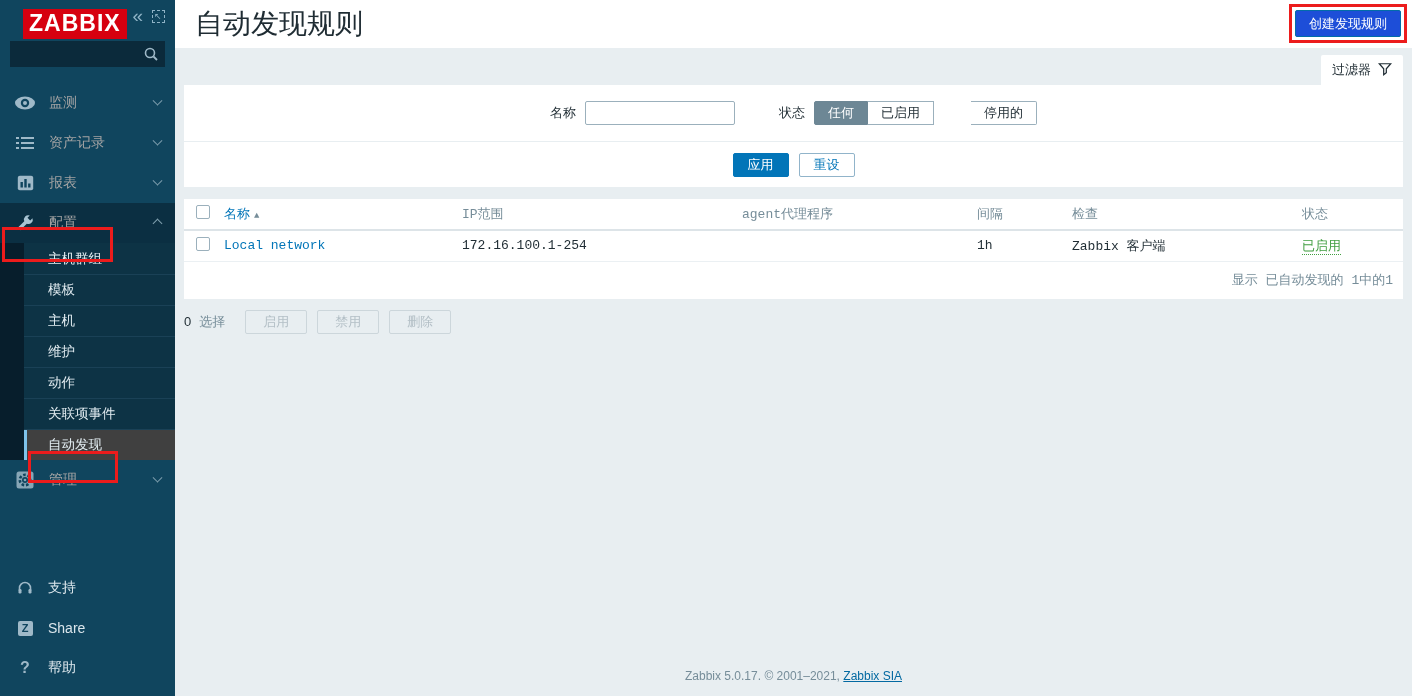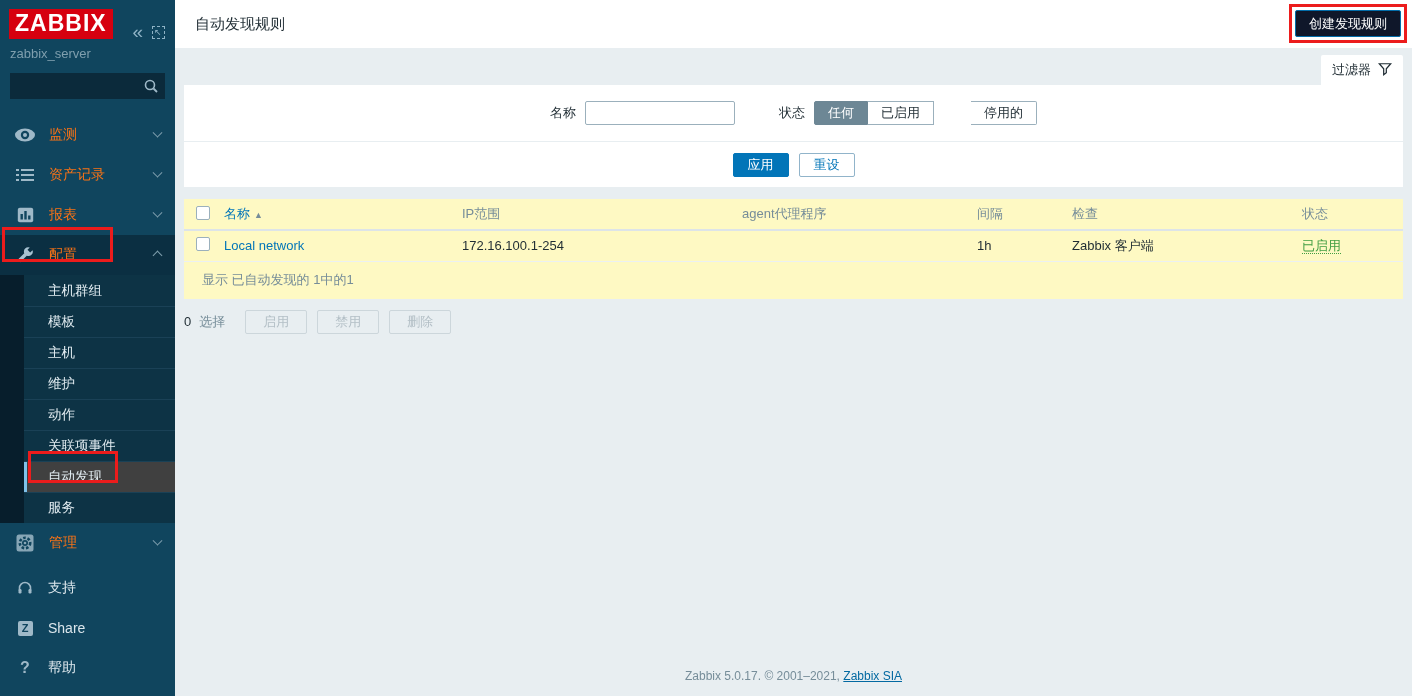--- a/index.html
+++ b/index.html
@@ -6,36 +6,36 @@
   html,body { width:1412px; height:696px; overflow:hidden; }
   body {
     font-family: "Liberation Sans", "DejaVu Sans", sans-serif;
     display:flex; background:#e8eef1; color:#1f2c33; position:relative;
   }
   
   .sidebar {
     width:175px; min-width:175px; height:696px; background:#10455e;
     display:flex; flex-direction:column; position:relative; color:#dbe6ec;
   }
-  .logo-row { display:flex; align-items:flex-end; padding:9px 10px 0 9px; }
+  .logo-row { display:flex; align-items:flex-start; padding:9px 10px 0 23px; }
   .logo { background:#d6000f; color:#fff; font-weight:bold; font-size:23px; letter-spacing:1px; padding:1px 6px 2px; }
   .logo-icons { margin-left:auto; display:flex; align-items:center; gap:9px; color:#8fb3c6; }
   .collapse-glyph { font-size:19px; line-height:14px; cursor:pointer; }
   .expand-box { width:13px; height:13px; border:1px dashed #8fb3c6; font-size:9px; line-height:11px; text-align:left; padding-left:1px; cursor:pointer; }
   .server-name { color:#7f9fae; font-size:13px; padding:7px 10px 10px; }
   .search-wrap { margin:2px 10px 16px; position:relative; }
   .search-wrap input {
     width:100%; height:26px; background:#0b2a3b; border:1px solid #0b2a3b;
     color:#fff; padding:0 28px 0 8px; font-size:13px; outline:none;
   }
   .search-icon { position:absolute; right:6px; top:5px; }
   ul { list-style:none; }
   .menu-item {
     height:40px; display:flex; align-items:center; gap:13px;
-    padding:0 14px; font-size:14px; color:#f97316; cursor:pointer;
+    padding:0 14px; font-size:14px; color:#a3a3a3; cursor:pointer;
   }
   .menu-item .mi-icon { width:22px; display:flex; justify-content:center; }
   .chev { width:7px; height:7px; border-right:1.6px solid #7f9fae; border-bottom:1.6px solid #7f9fae; margin-left:auto; }
   .chev.down { transform:rotate(45deg) translate(-2px,-2px); }
   .chev.up { transform:rotate(225deg); }
   .menu-group { background:#0b2f42; }
   .submenu { background:#071e2c; padding-left:24px; }
   .submenu li {
     background:#0d3345; height:31px; display:flex; align-items:center;
     padding-left:24px; font-size:13.5px; color:#e3edf2; border-top:1px solid #1a4156;
@@ -47,24 +47,24 @@
   .sidebar-bottom { margin-top:auto; padding-bottom:8px; }
   .bottom-item { height:40px; display:flex; align-items:center; gap:14px; padding:0 16px; font-size:14px; color:#dbe6ec; cursor:pointer; }
   .bottom-item .mi-icon { width:18px; display:flex; justify-content:center; color:#9fb9c8; font-size:15px; }
   .share-badge { width:15px; height:15px; background:#9fb9c8; color:#10455e; font-weight:bold; font-size:11px; text-align:center; line-height:15px; border-radius:2px; }
   .help-glyph { font-weight:bold; font-size:16px; color:#9fb9c8; }
   
   .annotation { position:absolute; border:3px solid #ec1c1c; pointer-events:none; z-index:40; }
   
   .main { flex:1; display:flex; flex-direction:column; height:696px; }
   .page-header { background:#fff; height:48px; display:flex; align-items:center; padding:0 10px 0 20px; position:relative; }
-  .page-title { font-size:15px; font-weight:400; color:#1f2c33; }
+  .page-title { font-size:28px; font-weight:400; color:#1f2c33; }
   .create-annot { position:absolute; right:5px; top:4px; border:3px solid #ec1c1c; padding:3px; background:transparent; }
   .btn-create {
-    background:#0f172a; border:1px solid #026ca9; color:#fff; height:27px;
+    background:#1d4ed8; border:1px solid #026ca9; color:#fff; height:27px;
     padding:0 13px; font-size:13px; border-radius:2px; cursor:pointer;
     font-family:inherit;
   }
   .tab-strip { height:37px; display:flex; justify-content:flex-end; padding:7px 9px 0 9px; }
   .filter-tab { background:#fff; width:82px; display:flex; align-items:center; justify-content:center; gap:7px; font-size:13px; color:#1f2c33; cursor:pointer; border-radius:2px 2px 0 0; }
   .filter-card { background:#fff; margin:0 9px; padding:16px 0 10px; }
   .filter-fields { display:flex; justify-content:center; align-items:center; gap:44px; }
   .field { display:flex; align-items:center; gap:9px; font-size:13px; }
   .field label { color:#1f2c33; }
   .name-input { width:150px; height:24px; border:1px solid #9bb0bc; border-radius:2px; padding:0 6px; font-size:13px; font-family:inherit; outline:none; }
@@ -74,52 +74,51 @@
     font-size:13px; color:#1f2c33; cursor:pointer; border-left-width:0; font-family:inherit;
   }
   .seg-btn:first-child { border-left-width:1px; border-radius:2px 0 0 2px; }
   .seg-btn:last-child { border-radius:0 2px 2px 0;margin-left:37px; }
   .seg-btn.selected { background:#6d8795; border-color:#6d8795; color:#fff; }
   .filter-divider { border-top:1px solid #e8eef1; margin-top:16px; }
   .filter-actions { display:flex; justify-content:center; gap:10px; margin-top:11px; }
   .btn-primary { background:#0275b8; border:1px solid #0275b8; color:#fff; height:24px; padding:0 14px; font-size:13px; border-radius:2px; cursor:pointer; font-family:inherit; }
   .btn-secondary { background:#fff; border:1px solid #91b4ca; color:#0275b8; height:24px; padding:0 14px; font-size:13px; border-radius:2px; cursor:pointer; font-family:inherit;text-align:right; }
   
-  .table-card { background:#fef9c3; margin:12px 9px 0; }
+  .table-card { background:#ffffff; margin:12px 9px 0;font-family:Liberation Mono, monospace; }
   table { width:100%; border-collapse:collapse; font-size:13px; }
   th { text-align:left; font-weight:400; color:#768d99; padding:0 10px; height:31px; border-bottom:2px solid #dde4e8; white-space:nowrap; }
   th.sortable { color:#0275b8; cursor:pointer; }
   .sort-arrow { color:#768d99; font-size:9px; margin-left:4px; }
   td { padding:0 10px; height:31px; border-bottom:1px solid #ebf0f3; color:#1f2c33; }
   .cb-cell { width:30px; padding-left:12px; padding-right:0; }
   .checkbox { width:14px; height:14px; border:1px solid #9bb0bc; border-radius:2px; background:#fff; display:inline-block; cursor:pointer; }
   .link { color:#0275b8; text-decoration:none; cursor:pointer; }
   .status-enabled { color:#429e42; border-bottom:1px dotted #429e42; cursor:pointer; }
-  .table-summary { text-align:left; color:#768d99; font-size:13px; padding:9px 10px 10px;margin-left:8px; }
+  .table-summary { text-align:right; color:#768d99; font-size:13px; padding:9px 10px 10px;margin-left:8px; }
   
   .action-bar { display:flex; align-items:center; margin:11px 9px 0; font-size:13px; gap:8px; }
   .sel-count { color:#1f2c33; }
   .sel-label { color:#768d99; margin-right:12px; }
   .btn-disabled { height:24px; padding:0 17px; background:transparent; border:1px solid #ccd6db; color:#b3bfc6; font-size:13px; border-radius:2px; margin-right:2px; font-family:inherit; }
   .flex-spacer { flex:1; }
   .page-footer { text-align:center; color:#768d99; font-size:12px; padding-bottom:13px; }
   .page-footer a { color:#0369a1; text-decoration:underline; cursor:pointer; }
 </style>
 </head>
 <body>
 
 <aside class="sidebar">
   <div class="logo-row">
     <span class="logo">ZABBIX</span>
     <span class="logo-icons">
       <span class="collapse-glyph">«</span>
       <span class="expand-box">↖</span>
     </span>
   </div>
-  <div class="server-name">zabbix_server</div>
   <div class="search-wrap">
     <input type="text" style="">
     <span class="search-icon">
       <svg width="16" height="16" viewBox="0 0 16 16">
           <circle cx="7" cy="7" r="4.5" fill="none" stroke="#9fb9c8" stroke-width="1.6"></circle>
           <line x1="10.5" y1="10.5" x2="14" y2="14" stroke="#9fb9c8" stroke-width="1.8"></line>
         </svg>
     </span>
   </div>
 
@@ -189,23 +188,20 @@
             <span>维护</span>
           </li>
         <li>
             <span>动作</span>
           </li>
         <li>
             <span>关联项事件</span>
           </li>
         <li class="selected">
             <span>自动发现</span>
-          </li>
-        <li>
-            <span>服务</span>
           </li>
       </ul>
     </div>
     <ul>
       <li class="menu-item">
         <span class="mi-icon">
           <svg width="18" height="18" viewBox="0 0 18 18">
               <rect x="0.5" y="0.5" width="17" height="17" rx="2.5" fill="#87a6b6"></rect>
               <circle cx="9" cy="9" r="5.2" fill="none" stroke="#10455e" stroke-width="2.6" stroke-dasharray="2.6 1.8"></circle>
               <circle cx="9" cy="9" r="3" fill="#10455e"></circle>

